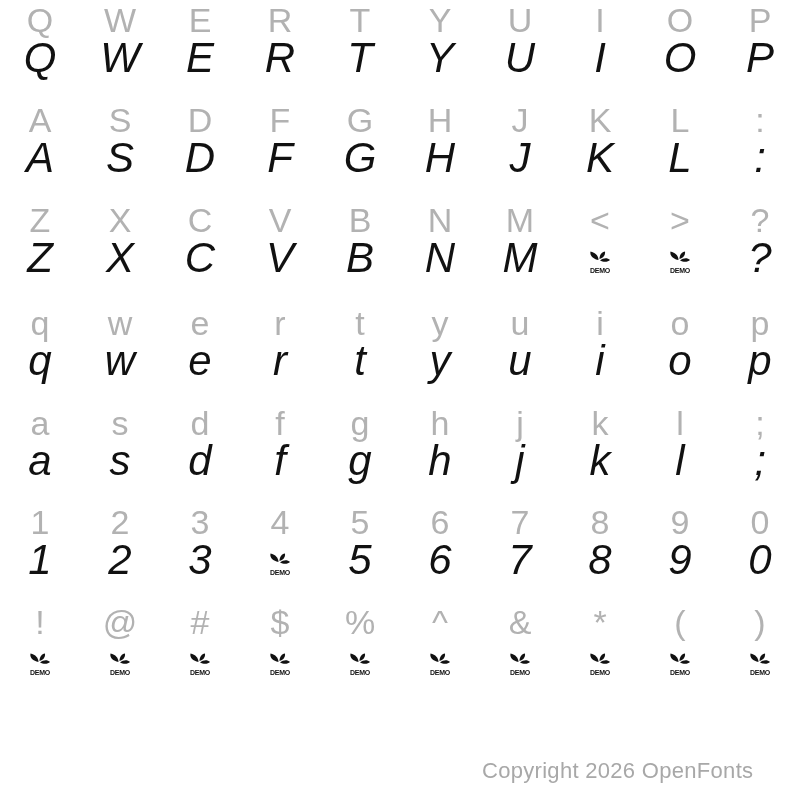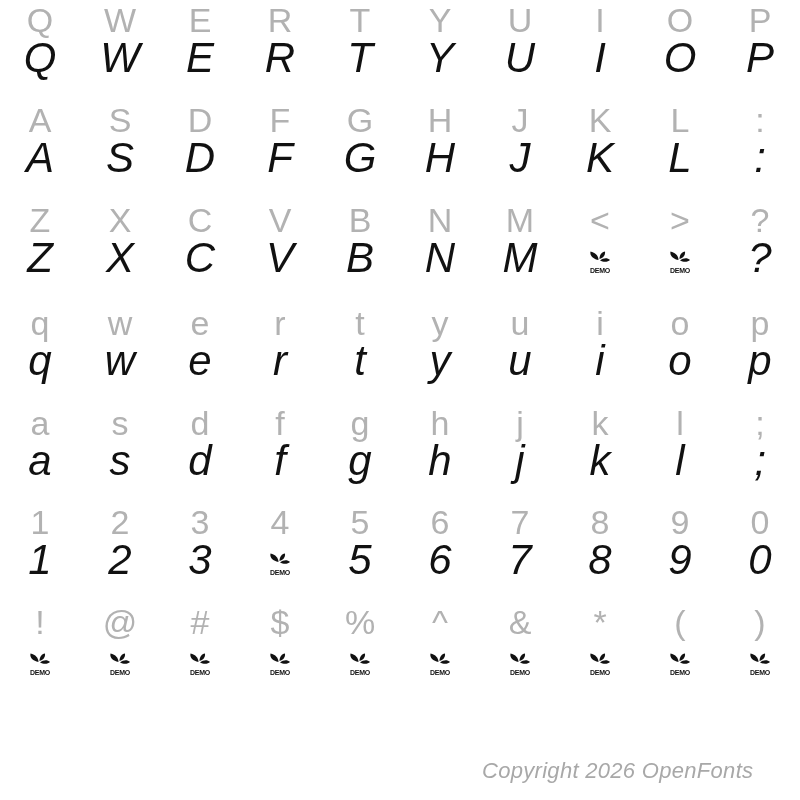--- a/index.html
+++ b/index.html
@@ -69,21 +69,20 @@
   }
   .footer {
     position: absolute;
     left: 482px;
     top: 757px;
     font-size: 22px;
     line-height: 28px;
     color: var(--footer-gray, #a8a8a8);
     letter-spacing: 0.3px;
     white-space: nowrap;
-    font-style: italic;
   }
 </style>
 </head>
 <body>
 
 <div class="sheet">
   <div id="grid">
       <div class="pair" style="top: 0px;">
         <div class="row ref">
           <span class="cell">Q</span>

